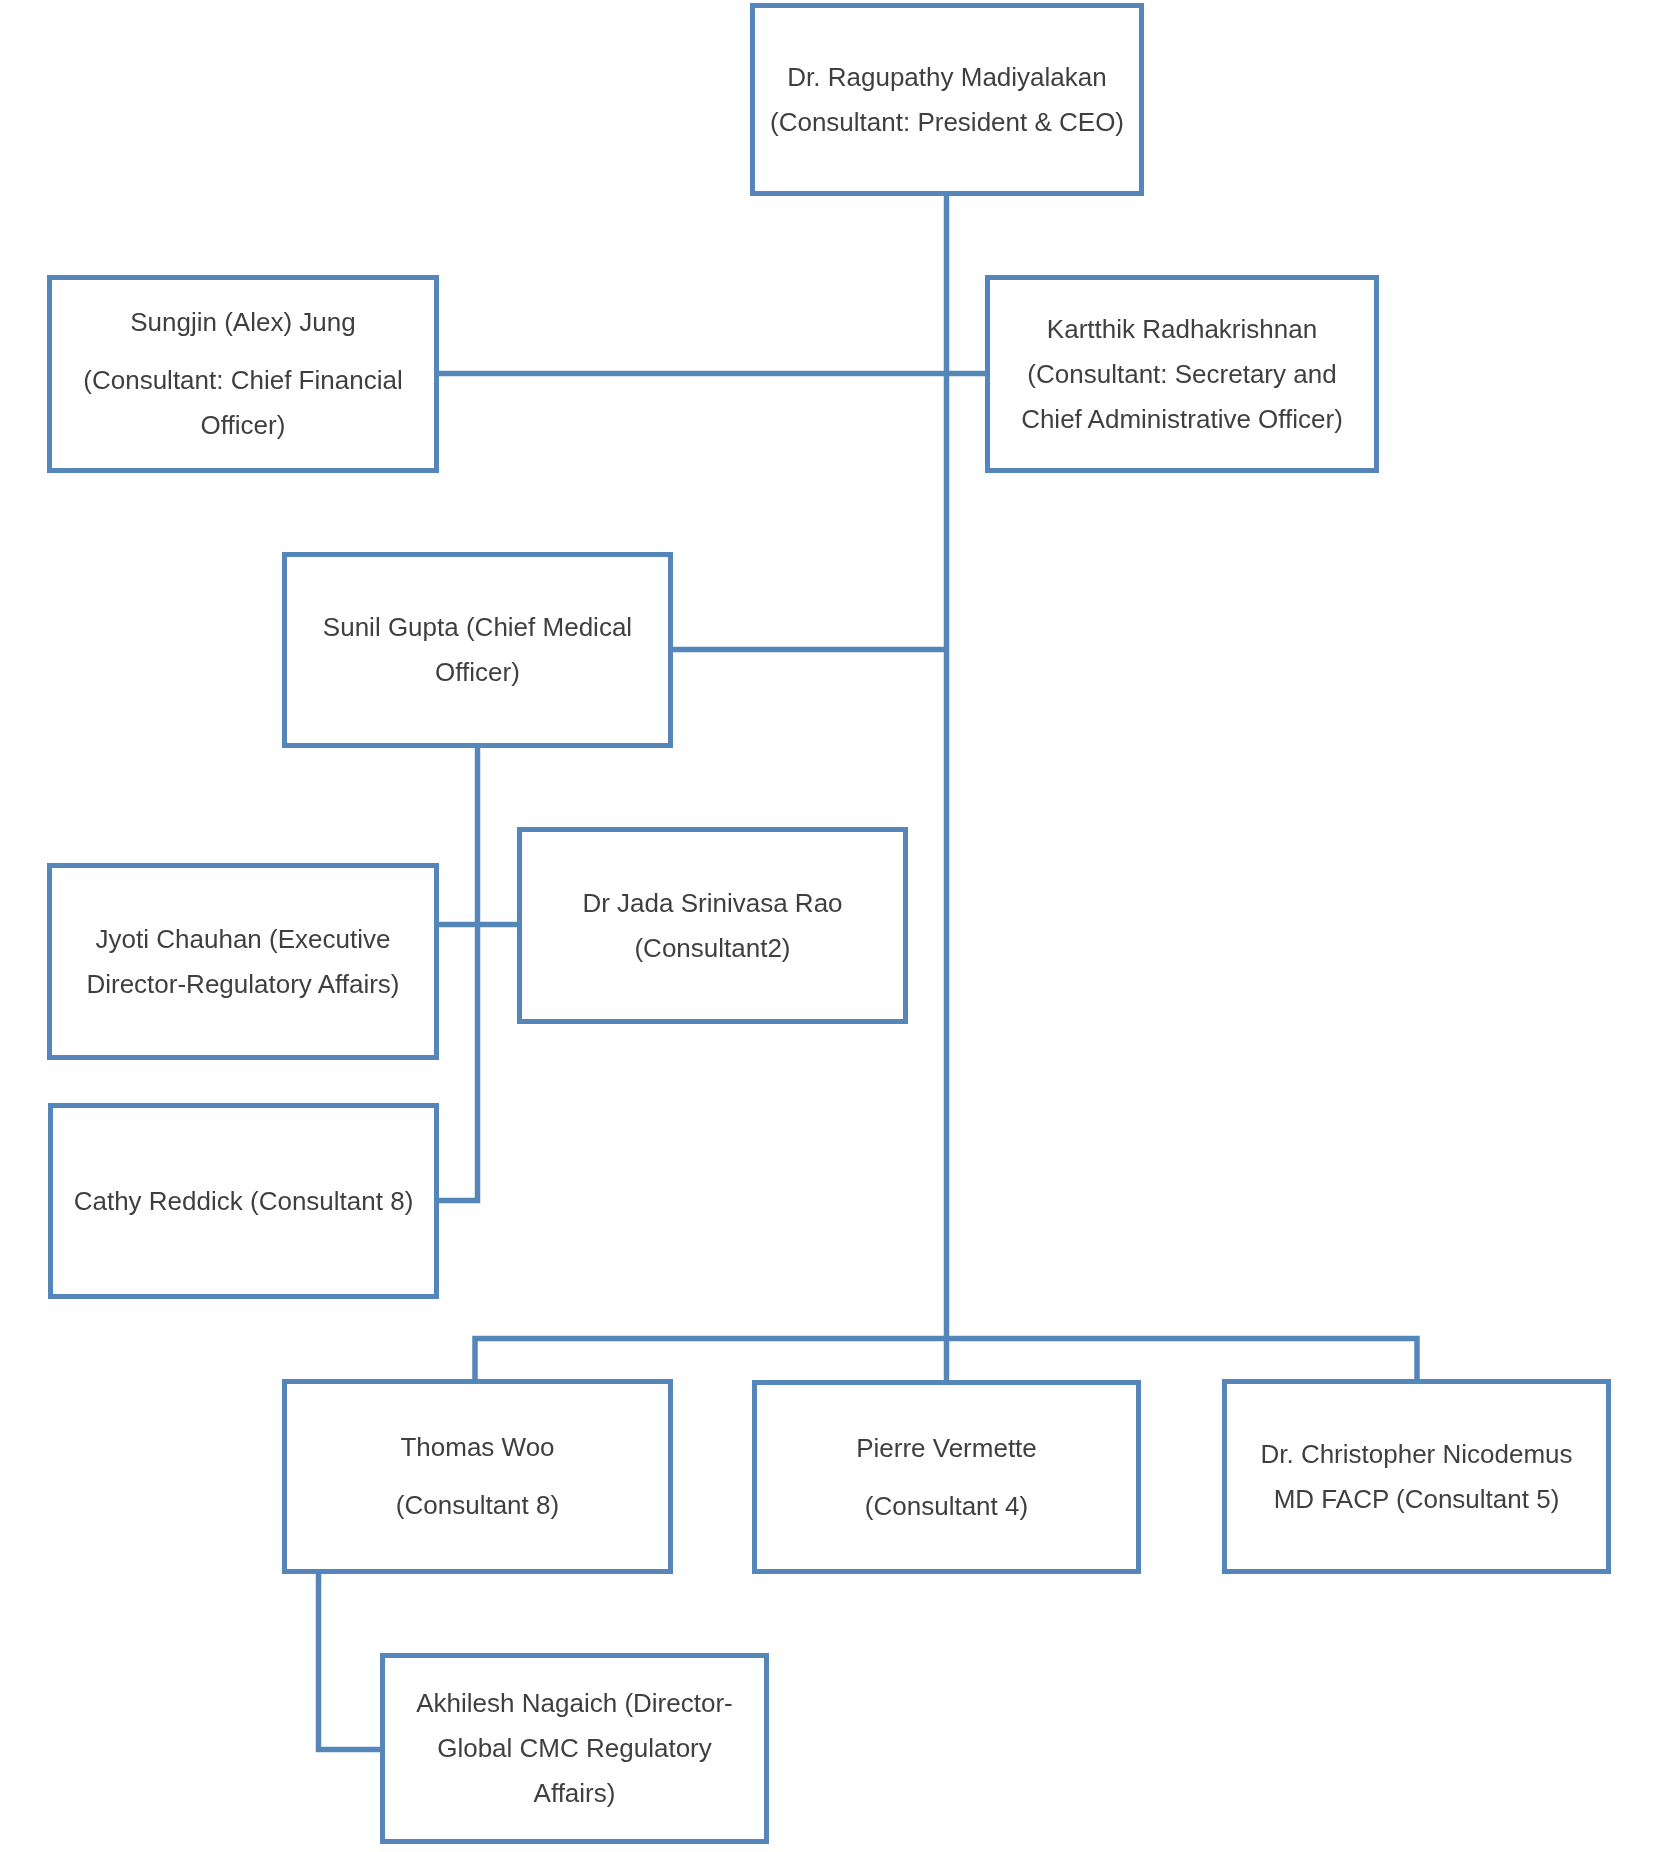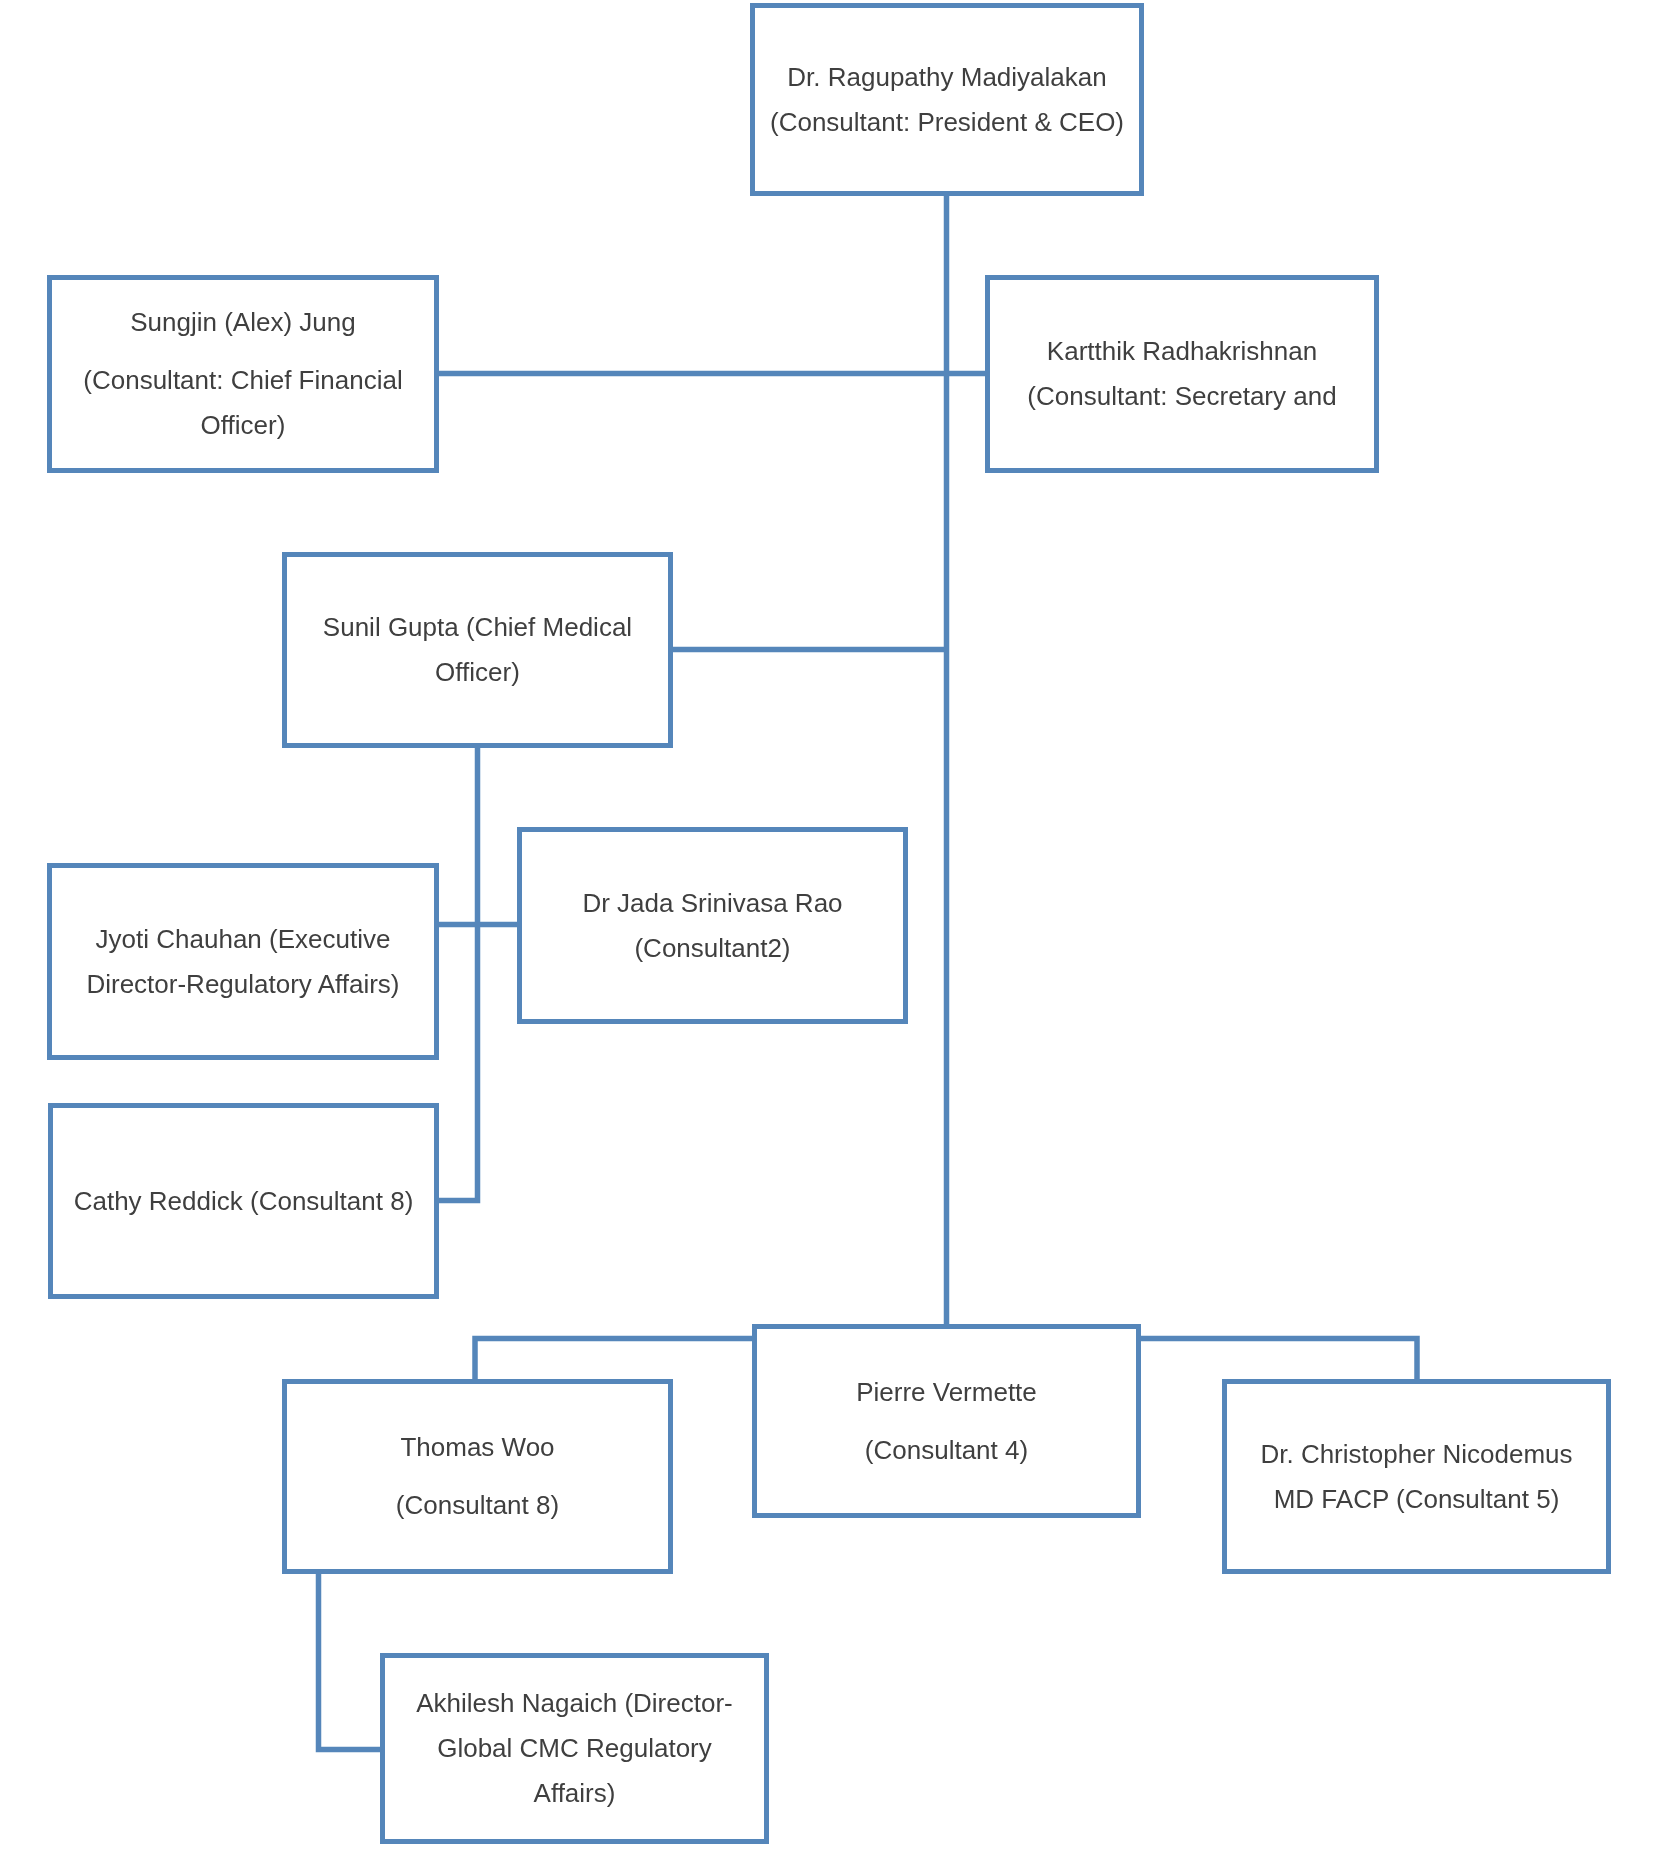--- a/index.html
+++ b/index.html
@@ -34,21 +34,21 @@
   .node .tline{white-space:nowrap;}
   
   .n-ceo        {left:750px; top:3px;    width:394px; height:193px;}
   .n-cfo        {left:47px;  top:275px;  width:392px; height:198px;}
   .n-secretary  {left:985px; top:275px;  width:394px; height:198px;}
   .n-cmo        {left:282px; top:552px;  width:391px; height:196px;}
   .n-jyoti      {left:47px;  top:863px;  width:392px; height:197px;}
   .n-jada       {left:517px; top:827px;  width:391px; height:197px;}
   .n-cathy      {left:48px;  top:1103px; width:391px; height:196px;}
   .n-thomas     {left:282px; top:1379px; width:391px; height:195px;}
-  .n-pierre     {left:752px; top:1324px; width:389px; height:194px;}
+  .n-pierre     {left:752px; top:1380px; width:389px; height:194px;}
   .n-christopher{left:1222px;top:1379px; width:389px; height:195px;}
   .n-akhilesh   {left:380px; top:1653px; width:389px; height:191px;}
 </style>
 </head>
 <body>
 
 <div class="canvas">
 
   <svg class="connectors" viewBox="0 0 1657 1852" xmlns="http://www.w3.org/2000/svg">
 
@@ -86,20 +86,21 @@
           <div class="tline">Officer)</div>
         </div>
       </div>
   </div>
 
   <div class="node n-secretary">
     <div class="node-text">
         <div class="para">
           <div class="tline">Kartthik Radhakrishnan</div>
           <div class="tline">(Consultant: Secretary and</div>
+          <div class="tline">Chief Administrative Officer)</div>
         </div>
       </div>
   </div>
 
   <div class="node n-cmo">
     <div class="node-text">
         <div class="para">
           <div class="tline">Sunil Gupta (Chief Medical</div>
           <div class="tline">Officer)</div>
         </div>

